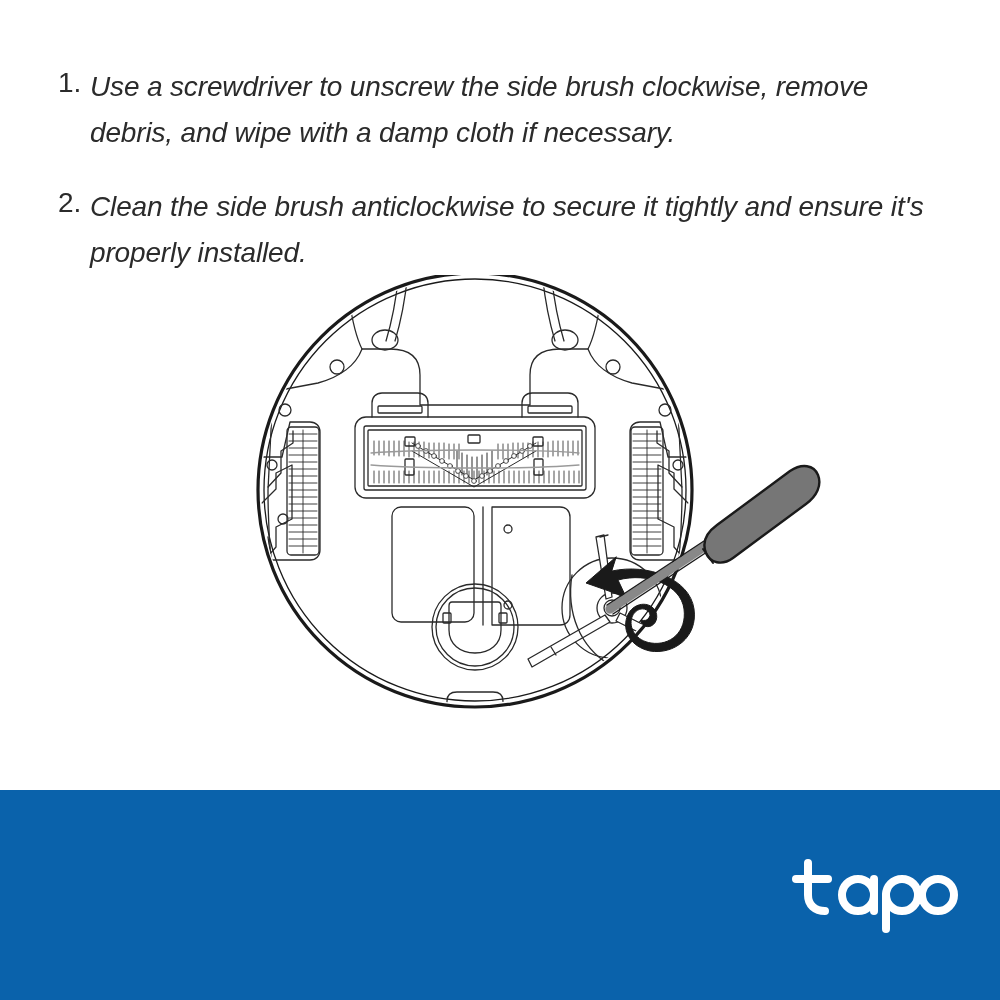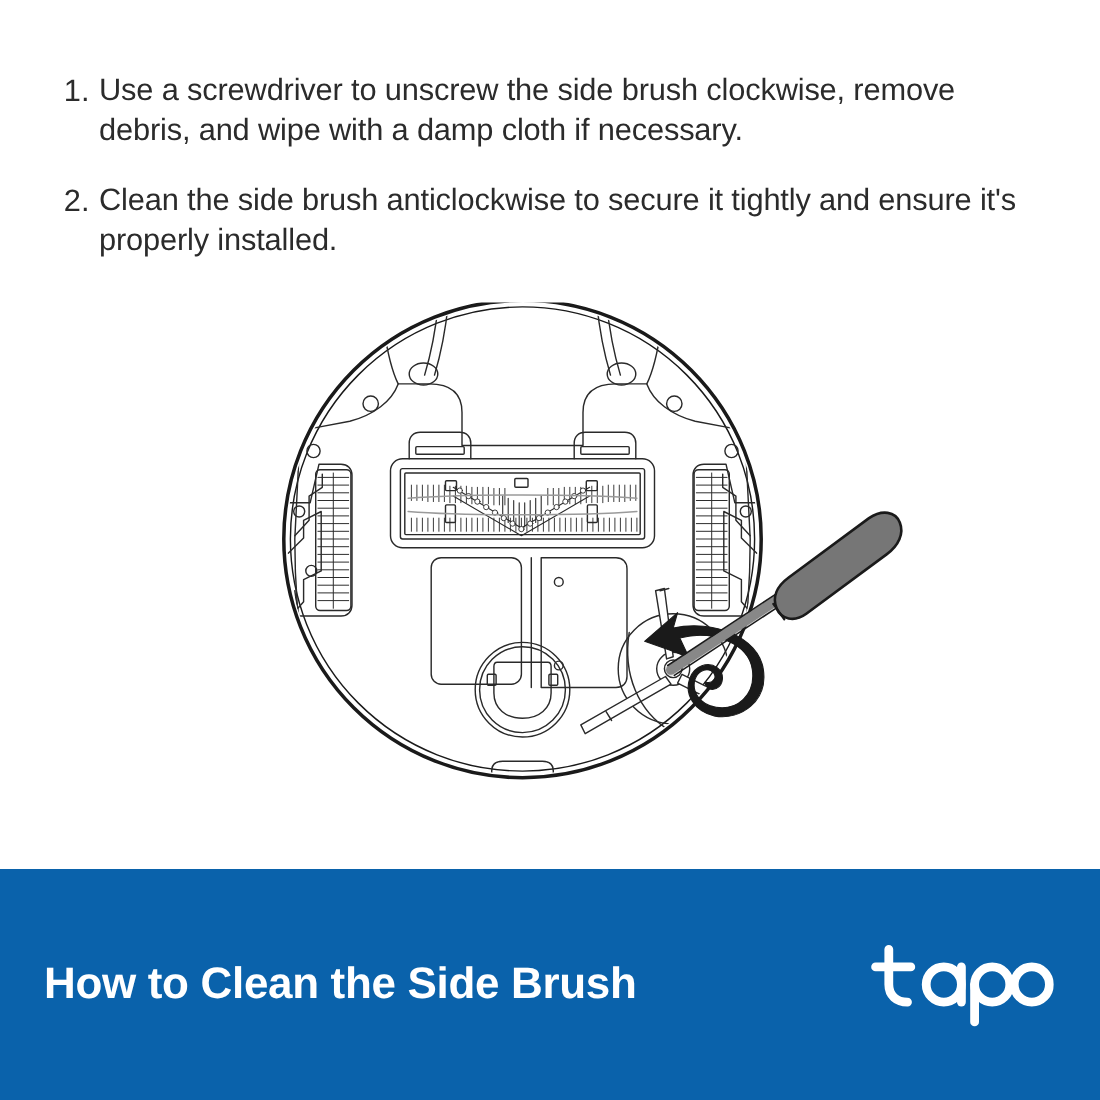--- a/index.html
+++ b/index.html
@@ -33,22 +33,23 @@
     width: 32px;
     color: #2b2b2b;
     font-size: 28px;
     line-height: 38px;
     text-align: left;
   }
   .step-text {
     flex: 1 1 auto;
     color: #2b2b2b;
     font-size: 28px;
-    line-height: 36px;
+    line-height: 46px;
     letter-spacing: -0.15px;
+    font-style: italic;
   }
 
   
   #illustration {
     position: absolute;
     left: 0;
     top: 275px;
     width: 1000px;
     height: 460px;
   }
@@ -324,21 +325,20 @@
                    C 802 188 814 190 818 200 C 822 210 817 221 806 229
                    L 733 283 C 722 291 710 288 706 278 Z" fill="#767676" stroke="#1a1a1a" stroke-width="2.4"></path>
 
           <path d="M 713 288 L 703 274" stroke="#1a1a1a" stroke-width="2"></path>
         </g>
       </g>
     </svg>
   </div>
 
   <div id="banner">
-    <div id="banner-title">How to Clean the Side Brush</div>
 
     <div id="brand-logo">
       <svg viewBox="0 0 170 80" xmlns="http://www.w3.org/2000/svg">
         <g fill="none" stroke="#ffffff" stroke-width="8" stroke-linecap="round" stroke-linejoin="round">
 
           <path d="M 20 8 L 20 40 C 20 50 27 56 37 56"></path>
           <path d="M 8 24 L 40 24"></path>
 
           <circle cx="70" cy="40" r="16"></circle>
           <path d="M 86 24 L 86 56"></path>

